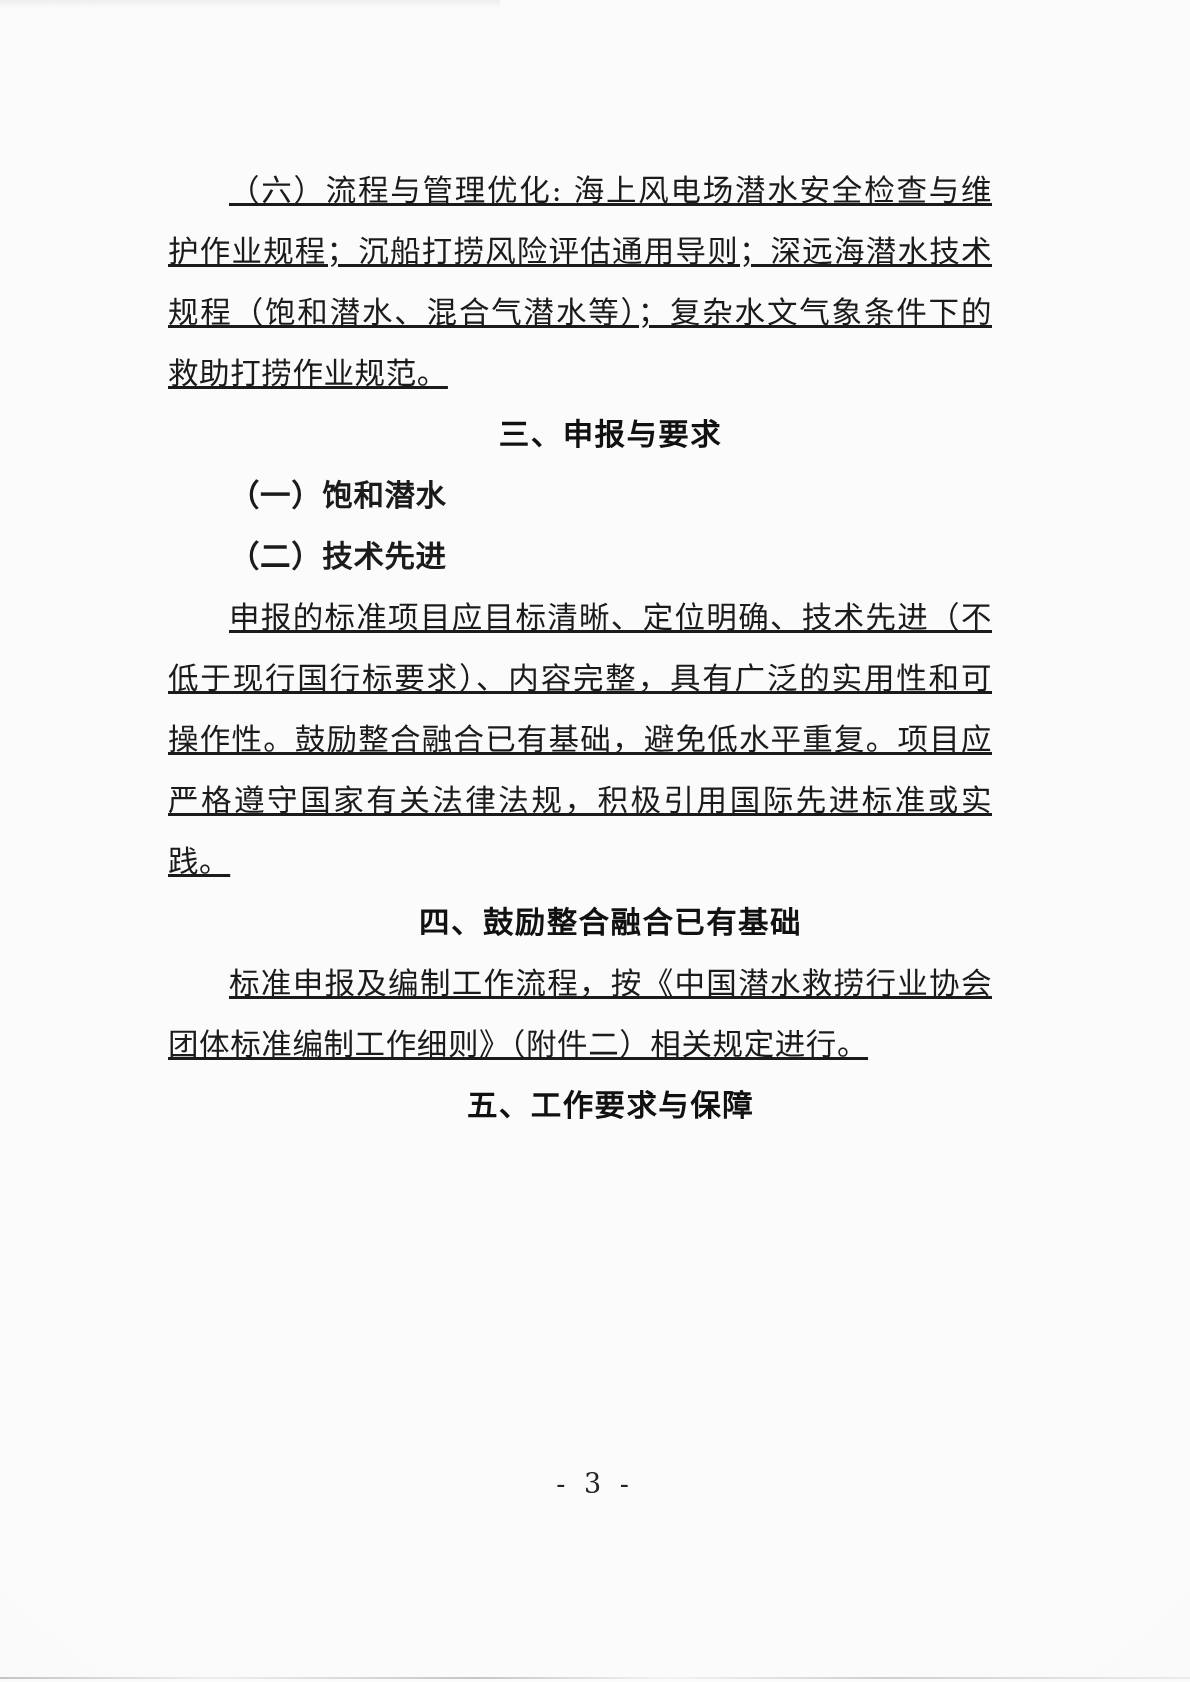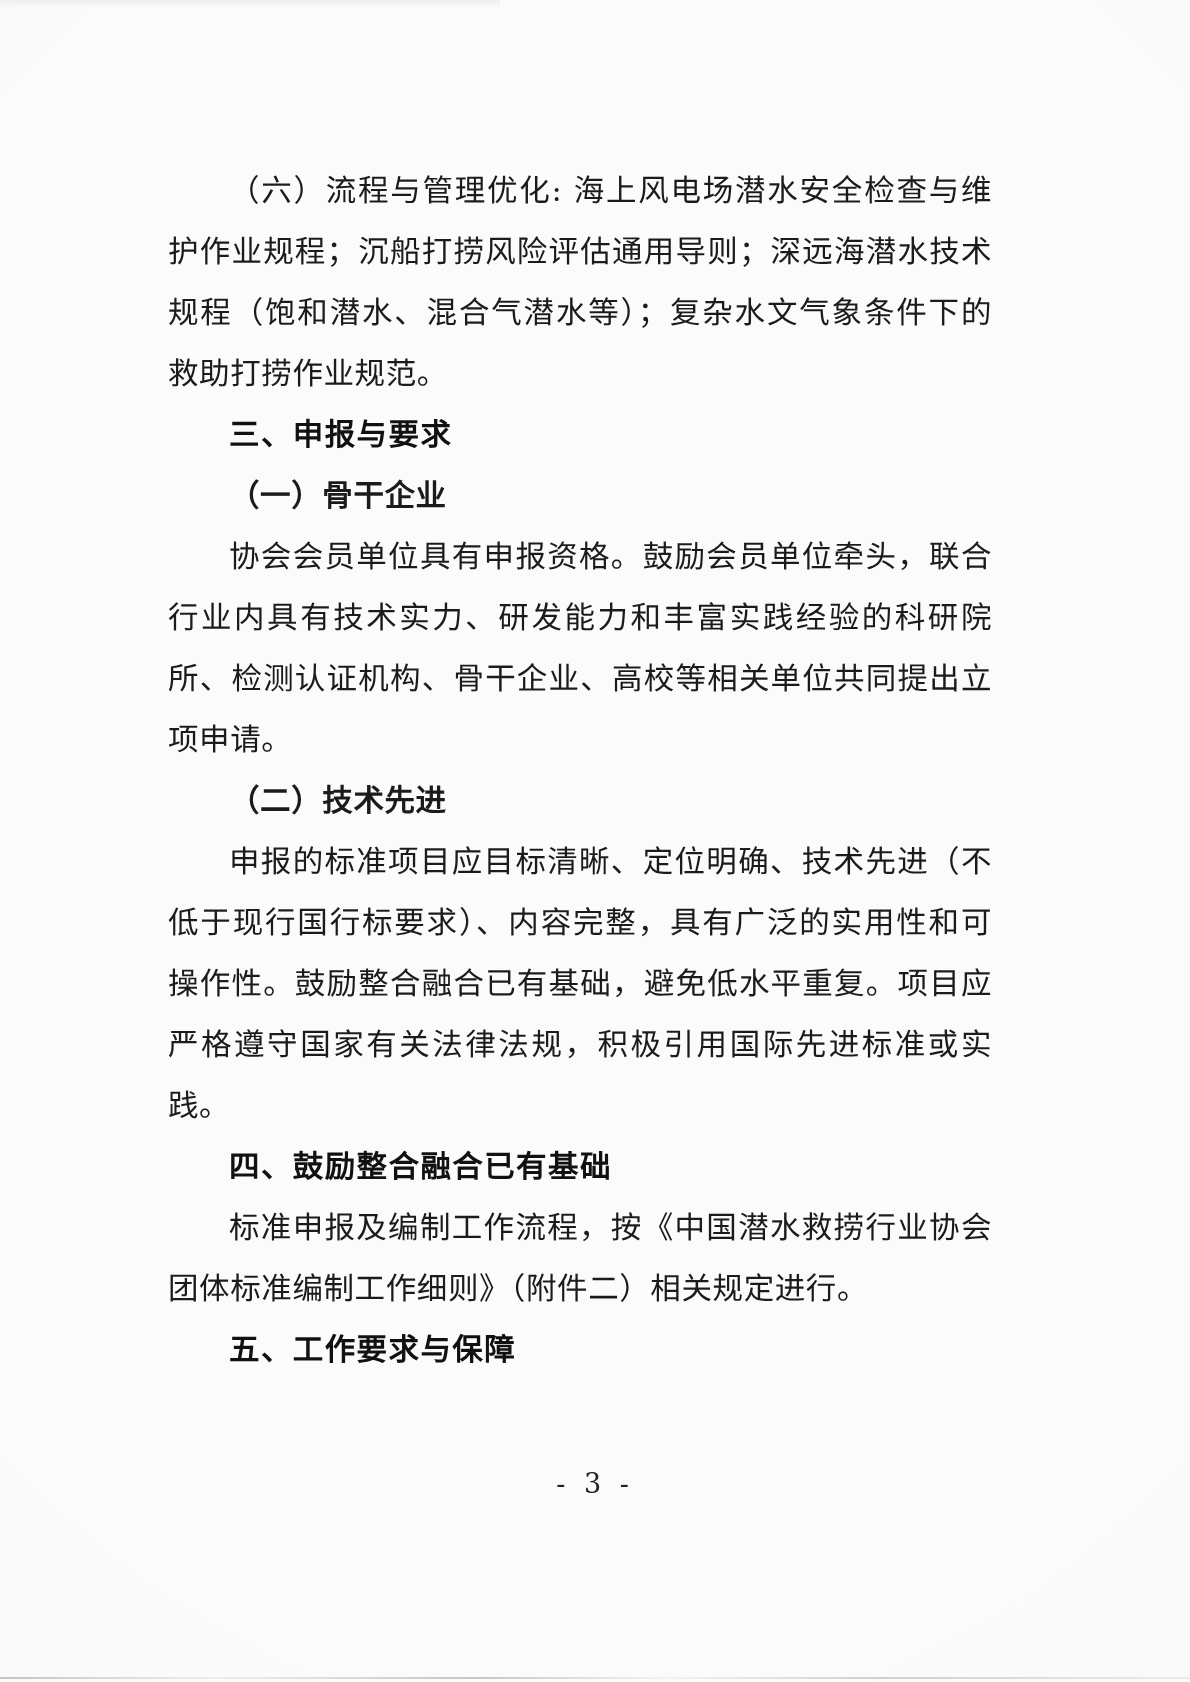--- a/index.html
+++ b/index.html
@@ -66,32 +66,34 @@
     font-family: "DejaVu Serif", "Liberation Serif", serif;
     font-size: 30.5px;
     line-height: 61px;
     color: #1b1b1d;
     text-align: justify;
     text-justify: inter-character;
     text-indent: 2em;
     margin: 0;
     letter-spacing: 0.6px;
     word-break: break-all;
+    text-decoration: underline;
   }
 
   
   .heading-major {
     font-family: "DejaVu Sans", "Liberation Sans", sans-serif;
     font-size: 30.5px;
     line-height: 61px;
     font-weight: 700;
     color: #111113;
     margin: 0;
     text-indent: 2em;
     letter-spacing: 1.4px;
+    text-align: center;
   }
 
   
   .heading-sub {
     font-family: "DejaVu Serif", "Liberation Serif", serif;
     font-size: 30.5px;
     line-height: 61px;
     color: #1b1b1d;
     margin: 0;
     text-indent: 2em;
@@ -117,23 +119,22 @@
 
   <div class="scan-top-band"></div>
   <div class="scan-vignette"></div>
 
   <div class="content">
 
     <p class="para">（六）流程与管理优化: 海上风电场潜水安全检查与维护作业规程；沉船打捞风险评估通用导则；深远海潜水技术规程（饱和潜水、混合气潜水等）；复杂水文气象条件下的救助打捞作业规范。</p>
 
     <h2 class="heading-major">三、申报与要求</h2>
 
-    <h3 class="heading-sub">（一）骨干企业</h3>
+    <h3 class="heading-sub">（一）饱和潜水</h3>
 
-    <p class="para">协会会员单位具有申报资格。鼓励会员单位牵头，联合行业内具有技术实力、研发能力和丰富实践经验的科研院所、检测认证机构、骨干企业、高校等相关单位共同提出立项申请。</p>
 
     <h3 class="heading-sub">（二）技术先进</h3>
 
 
 
     <p class="para">申报的标准项目应目标清晰、定位明确、技术先进（不低于现行国行标要求）、内容完整，具有广泛的实用性和可操作性。鼓励整合融合已有基础，避免低水平重复。项目应严格遵守国家有关法律法规，积极引用国际先进标准或实践。</p>
 
     <h2 class="heading-major">四、鼓励整合融合已有基础</h2>
 
     <p class="para">标准申报及编制工作流程，按《中国潜水救捞行业协会团体标准编制工作细则》（附件二）相关规定进行。</p>

